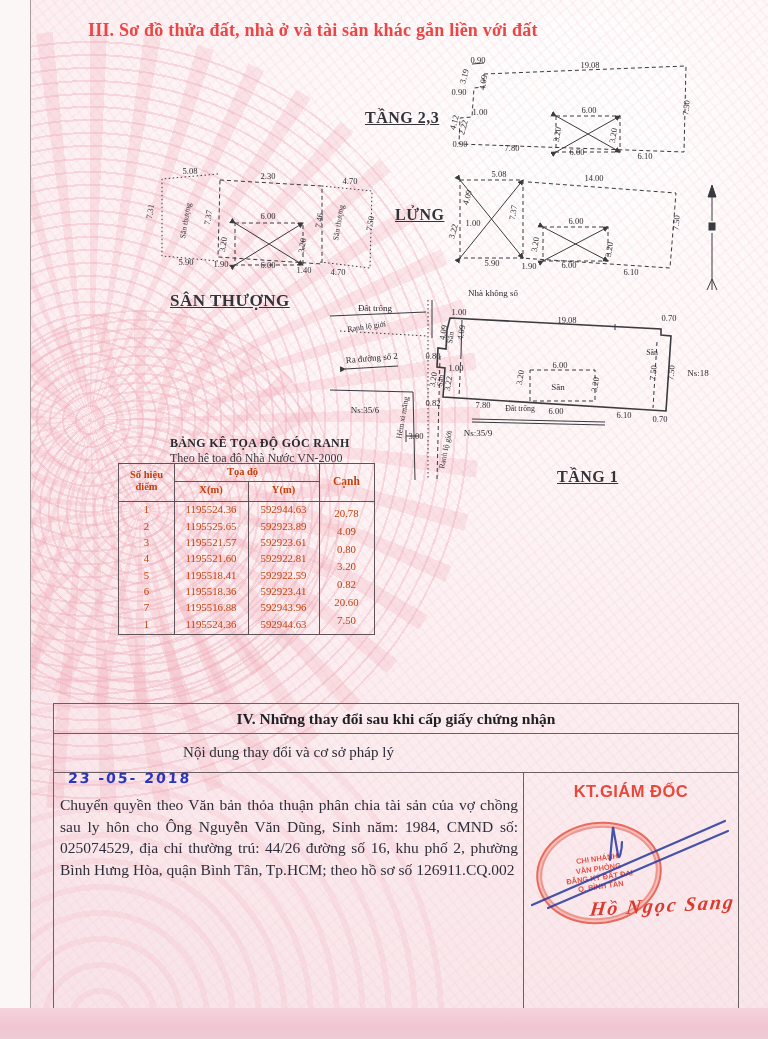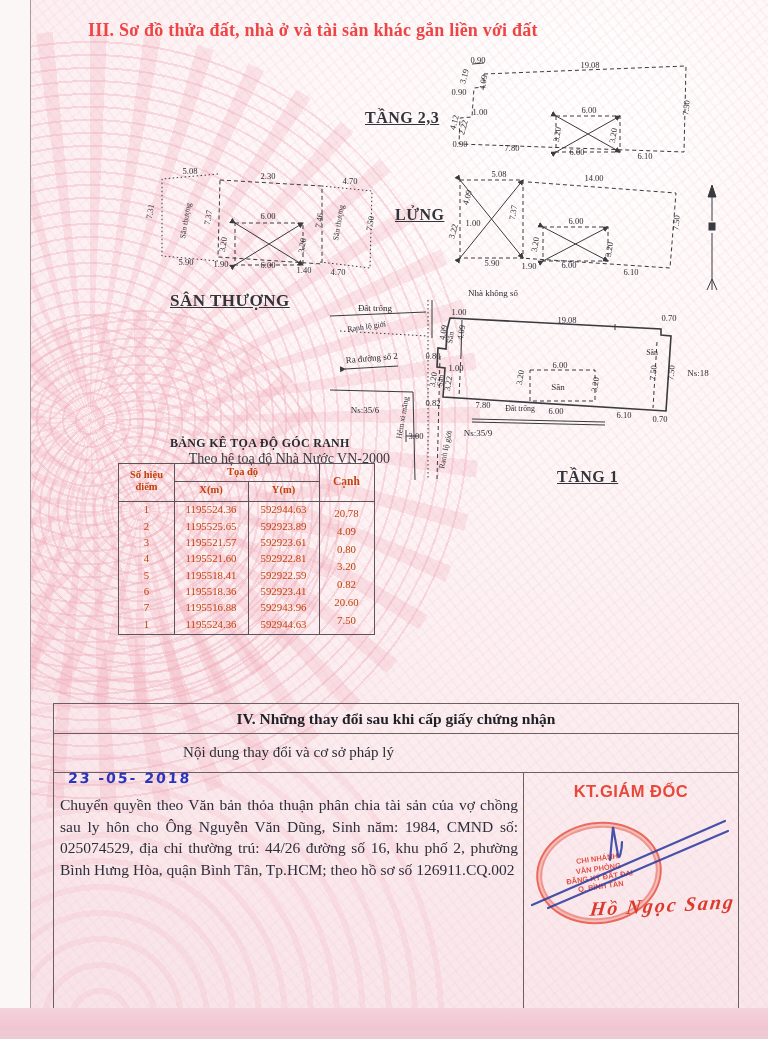--- a/index.html
+++ b/index.html
@@ -32,21 +32,21 @@
   .sec3-title{left:88px;top:20px;font-size:18px;font-weight:bold;color:#ef4444;letter-spacing:.2px;}
   .floor-label{font-weight:bold;color:#33333a;text-decoration:underline;letter-spacing:.5px;}
   
   svg.diagram{position:absolute;z-index:2;overflow:visible;}
   svg.diagram text{font-family:"Liberation Serif",serif;fill:#2c2c33;}
   .dim{font-size:8.5px;}
   .dimsm{font-size:7.8px;}
   .anno{font-size:9px;}
   
   .ct-title{left:170px;top:436px;width:220px;font-size:12px;font-weight:bold;color:#2a2a31;letter-spacing:.3px;}
-  .ct-sub{left:170px;top:451px;width:220px;text-align:right;font-size:14px;color:#3a3a41;}
+  .ct-sub{left:170px;top:451px;width:220px;text-align:left;font-size:12px;color:#3a3a41;}
   .coord-table{left:118px;top:463px;width:255px;height:170px;border:1.4px solid #5d5358;color:#c2410c;}
   .coord-table .vline{position:absolute;top:0;bottom:0;width:0;border-left:1px solid #5d5358;}
   .coord-table .hline{position:absolute;left:0;width:0;border-top:1px solid #5d5358;}
   .cth{position:absolute;font-weight:bold;text-align:center;font-size:10.5px;white-space:pre-line;line-height:1.15;}
   .ct-rows{position:absolute;left:0;top:37px;width:200px;height:131px;display:flex;flex-direction:column;justify-content:space-around;}
   .ct-row{display:flex;font-size:10.8px;}
   .ct-row .cp{width:55px;text-align:center;}
   .ct-row .cx{width:74px;text-align:center;}
   .ct-row .cy{width:71px;text-align:center;}
   .ct-edges{position:absolute;left:200px;top:40px;width:55px;height:125px;display:flex;flex-direction:column;justify-content:space-around;}

